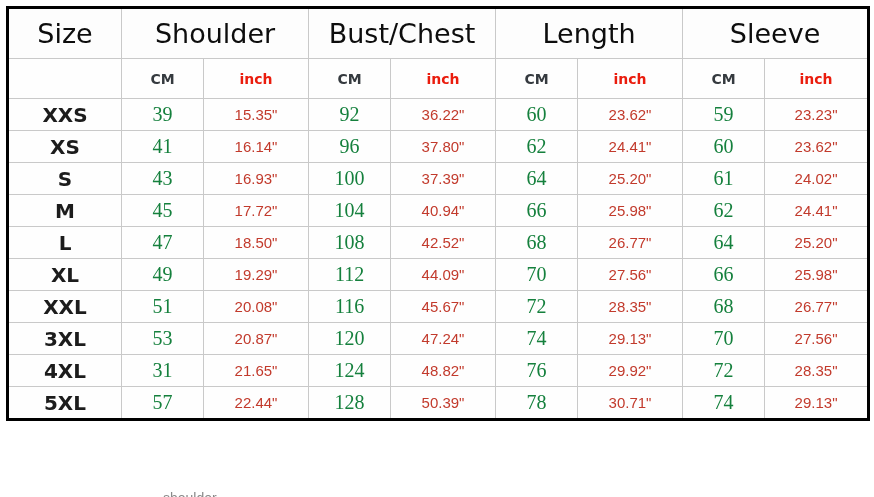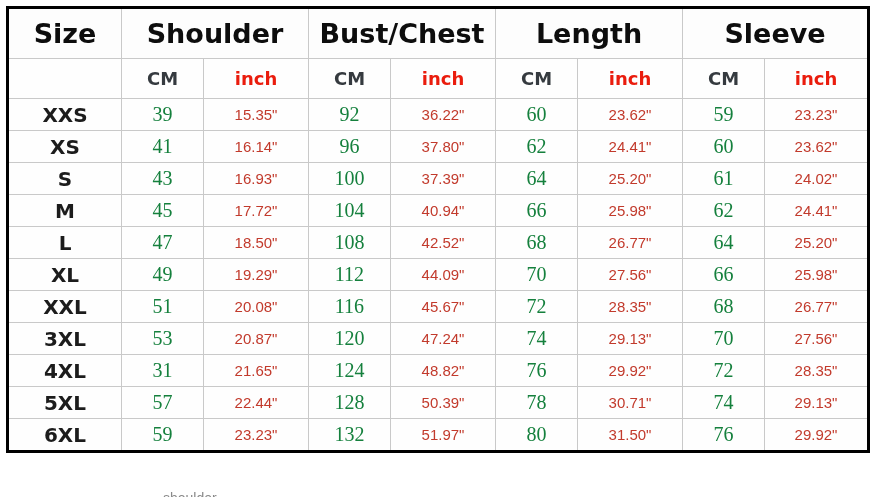--- a/index.html
+++ b/index.html
@@ -29,27 +29,27 @@
     overflow: hidden;
     white-space: nowrap;
   }
   
   tr.group-row th {
     height: 49px;
     border-right: 3px solid #000000;
     border-bottom: 3px solid #000000;
     border-top: none;
     font-size: 27px;
-    font-weight: bold;
+    font-weight: normal;
     color: #0d0d0d;
     background: #fdfdfd;
   }
   tr.group-row th:last-child { border-right: none; margin-left: 48px; }
   
-  tr.unit-row td { height: 39px; font-size: 18px; font-weight: bold; }
+  tr.unit-row td { height: 39px; font-size: 14px; font-weight: bold; }
   td.unit-cm   { color: #353a3f; }
   td.unit-inch { color: #ea1c0d; }
   
   tr.data-row td { height: 31px; }
   td.size-cell {
     font-size: 20px;
     font-weight: bold;
     color: #1c1c1c;
     font-family: "DejaVu Sans", sans-serif;
   }
@@ -214,27 +214,16 @@
           <td class="size-cell">5XL</td>
           <td class="val-cm">57</td>
           <td class="val-inch">22.44"</td>
           <td class="val-cm">128</td>
           <td class="val-inch">50.39"</td>
           <td class="val-cm">78</td>
           <td class="val-inch">30.71"</td>
           <td class="val-cm">74</td>
           <td class="val-inch">29.13"</td>
         </tr>
-        <tr class="data-row">
-          <td class="size-cell">6XL</td>
-          <td class="val-cm">59</td>
-          <td class="val-inch">23.23"</td>
-          <td class="val-cm">132</td>
-          <td class="val-inch">51.97"</td>
-          <td class="val-cm">80</td>
-          <td class="val-inch">31.50"</td>
-          <td class="val-cm">76</td>
-          <td class="val-inch">29.92"</td>
-        </tr>
       </tbody>
   </table>
   <div id="clipped-footer">shoulder</div>
 </div>
 
 </body></html>

